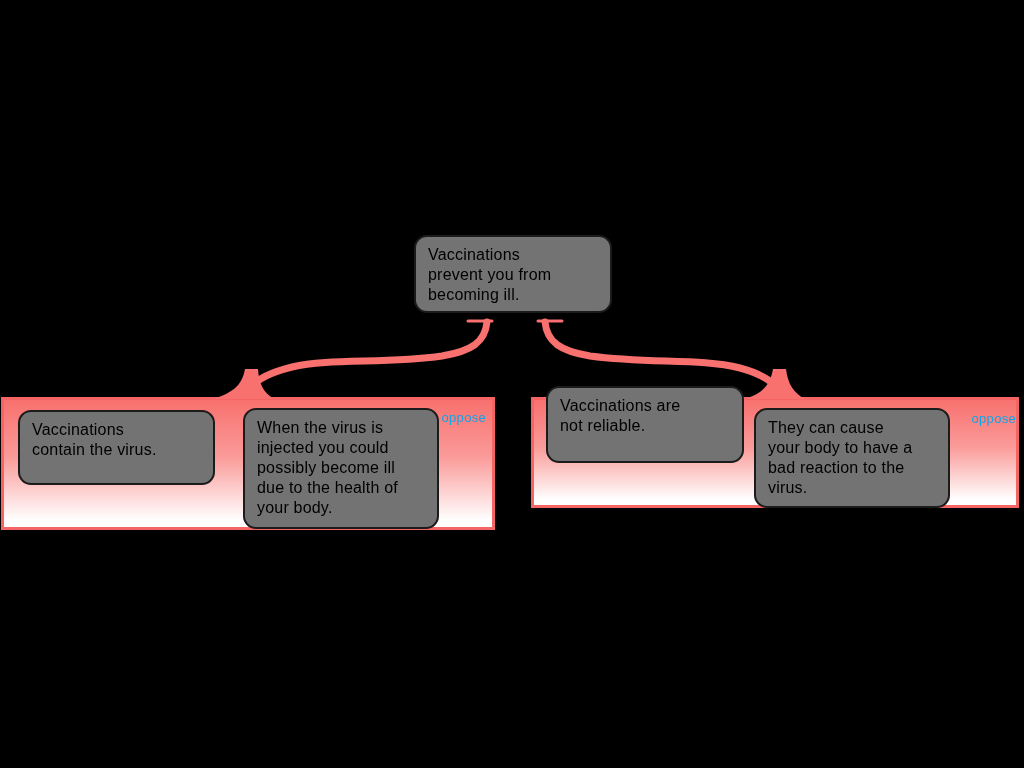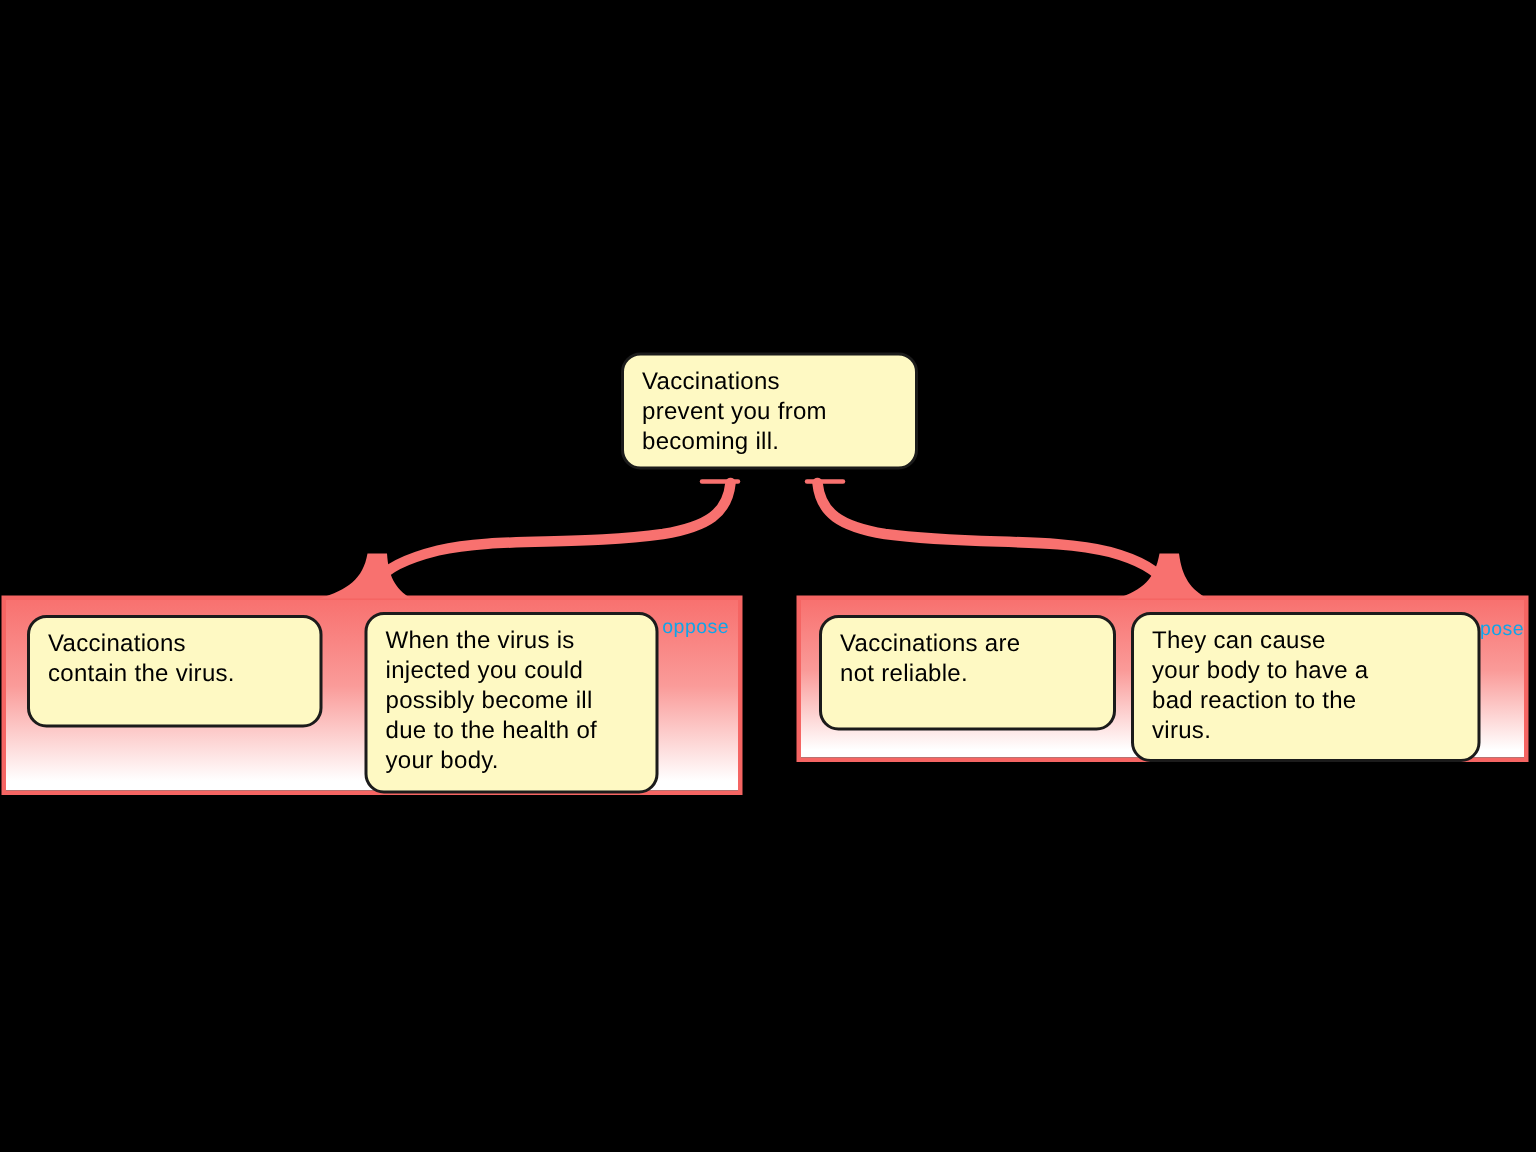--- a/index.html
+++ b/index.html
@@ -1,21 +1,21 @@
 <!DOCTYPE html>
 <html><head>
 <meta charset="utf-8">
 <style>
   html,body{margin:0;padding:0;background:#000;}
   .canvas{
     position:relative;width:1024px;height:768px;background:#000;overflow:hidden;
     font-family:"Liberation Sans", sans-serif;color:#000;
   }
   .node{
-    position:absolute;background:#fef9c3;border:2px solid #1b1b1b;border-radius:13px;
+    position:absolute;background:#737373;border:2px solid #1b1b1b;border-radius:13px;
     box-sizing:border-box;padding:8px 12px;font-size:16px;line-height:20px;
     white-space:pre-line;letter-spacing:.2px;z-index:3;
   }
   .panel{
     position:absolute;box-sizing:border-box;border:3px solid #f56563;
     background:linear-gradient(180deg,#f8716f 0%,#fa9b99 45%,#ffffff 95%,#ffffff 100%);
     z-index:1;
   }
   .oppose-label{
     position:absolute;font-size:13px;line-height:14px;color:#0ea5e9;
@@ -54,20 +54,20 @@
   <div class="node" style="left:18px;top:410px;width:197px;height:75px;">Vaccinations
 contain the virus.</div>
   <div class="node" style="left:227px;top:408px;width:196px;height:121px;margin-left:16px;">When the virus is
 injected you could
 possibly become ill
 due to the health of
 your body.</div>
 
   <div class="panel" style="left:531px;top:397px;width:488px;height:111px;"></div>
   <div class="oppose-label" style="left:910px;top:412px;">oppose</div>
-  <div class="node" style="left:546px;top:410px;width:198px;height:77px;">Vaccinations are
+  <div class="node" style="left:546px;top:386px;width:198px;height:77px;">Vaccinations are
 not reliable.</div>
-  <div class="node" style="left:754px;top:408px;width:233px;height:100px;">They can cause
+  <div class="node" style="left:754px;top:408px;width:196px;height:100px;">They can cause
 your body to have a
 bad reaction to the
 virus.</div>
 
 </div>
 
 </body></html>

